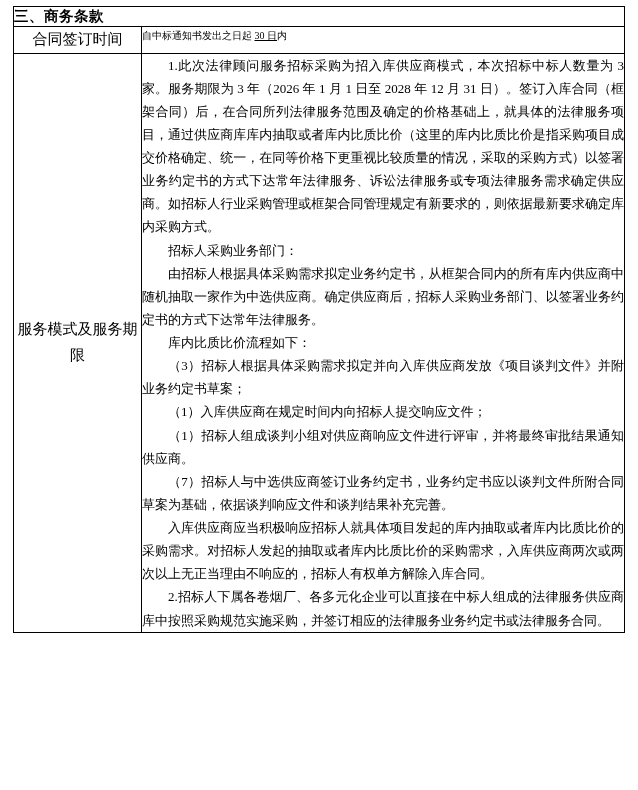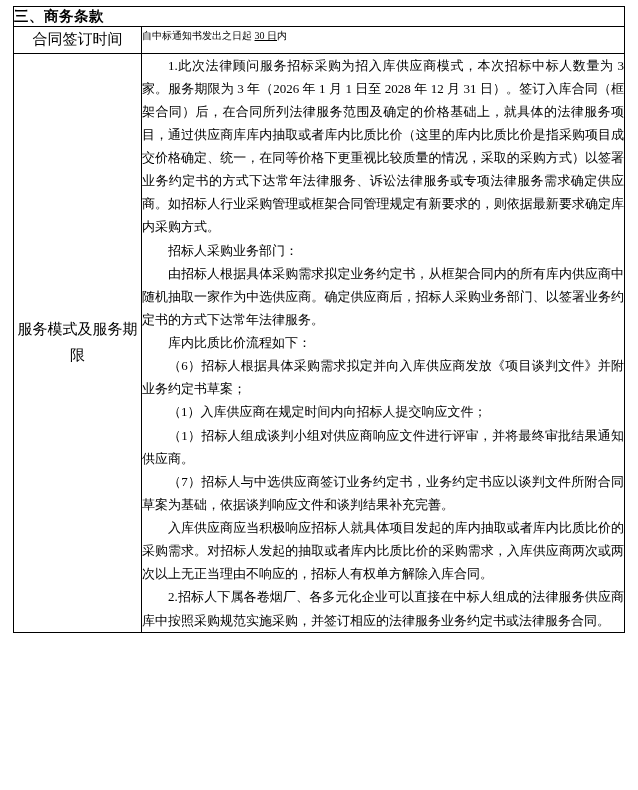--- a/index.html
+++ b/index.html
@@ -92,21 +92,21 @@
           <span>自中标通知书发出之日起 </span><span class="underline">30 日</span><span>内</span>
         </td>
       </tr>
       <tr>
         <td class="label-cell mid">服务模式及服务期限</td>
         <td class="body-cell">
           <p class="indent2">1.此次法律顾问服务招标采购为招入库供应商模式，本次招标中标人数量为 3 家。服务期限为 3 年（2026 年 1 月 1 日至 2028 年 12 月 31 日）。签订入库合同（框架合同）后，在合同所列法律服务范围及确定的价格基础上，就具体的法律服务项目，通过供应商库库内抽取或者库内比质比价（这里的库内比质比价是指采购项目成交价格确定、统一，在同等价格下更重视比较质量的情况，采取的采购方式）以签署业务约定书的方式下达常年法律服务、诉讼法律服务或专项法律服务需求确定供应商。如招标人行业采购管理或框架合同管理规定有新要求的，则依据最新要求确定库内采购方式。</p>
           <p class="indent2">招标人采购业务部门：</p>
           <p class="indent2">由招标人根据具体采购需求拟定业务约定书，从框架合同内的所有库内供应商中随机抽取一家作为中选供应商。确定供应商后，招标人采购业务部门、以签署业务约定书的方式下达常年法律服务。</p>
           <p class="indent2">库内比质比价流程如下：</p>
-          <p class="indent2">（6）招标人根据具体采购需求拟定并向入库供应商发放《项目谈判文件》并附业务约定书草案；</p>
+          <p class="indent2">（3）招标人根据具体采购需求拟定并向入库供应商发放《项目谈判文件》并附业务约定书草案；</p>
           <p class="indent2">（1）入库供应商在规定时间内向招标人提交响应文件；</p>
           <p class="indent2">（1）招标人组成谈判小组对供应商响应文件进行评审，并将最终审批结果通知供应商。</p>
           <p class="indent2">（7）招标人与中选供应商签订业务约定书，业务约定书应以谈判文件所附合同草案为基础，依据谈判响应文件和谈判结果补充完善。</p>
           <p class="indent2">入库供应商应当积极响应招标人就具体项目发起的库内抽取或者库内比质比价的采购需求。对招标人发起的抽取或者库内比质比价的采购需求，入库供应商两次或两次以上无正当理由不响应的，招标人有权单方解除入库合同。</p>
           <p class="indent2">2.招标人下属各卷烟厂、各多元化企业可以直接在中标人组成的法律服务供应商库中按照采购规范实施采购，并签订相应的法律服务业务约定书或法律服务合同。</p>
         </td>
       </tr>
     </tbody>
   </table>
 

